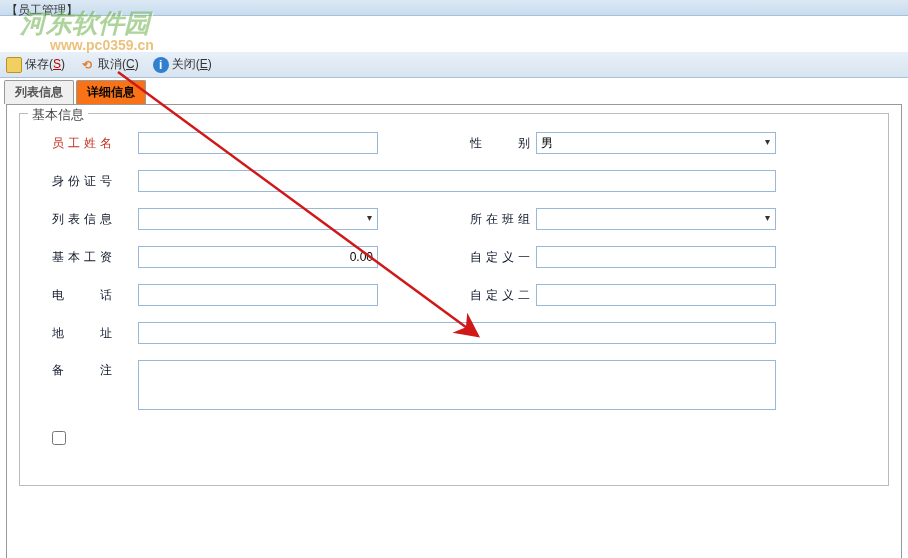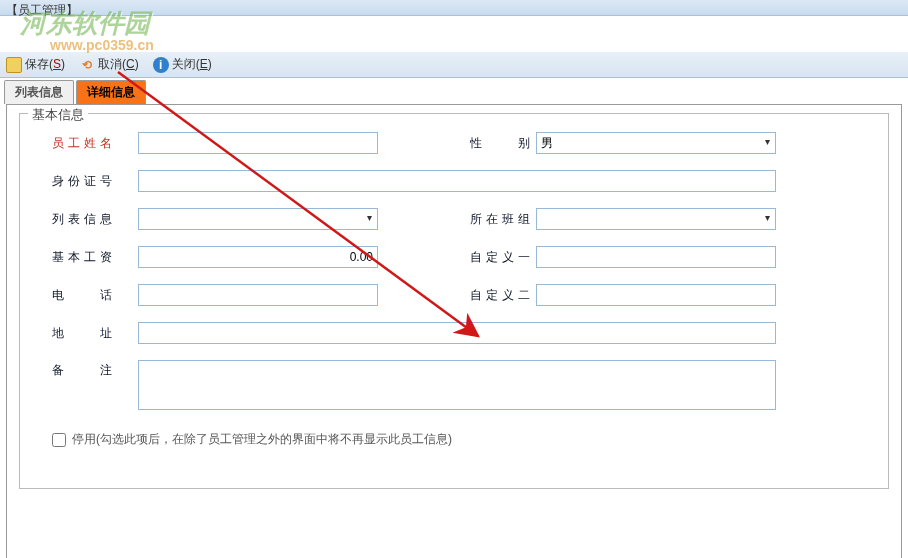--- a/index.html
+++ b/index.html
@@ -122,21 +122,20 @@
       <div class="label">地    址</div>
       <div class="wide2"><input type="text" value="" style=""></div>
 
       <div class="label" style="align-self:flex-start;margin-top:2px">备    注</div>
       <div class="wide2"><textarea value="" style=""></textarea></div>
 
     </div>
 
     <div class="checkbox-row">
       <input type="checkbox" style="">
-      <span>停用(勾选此项后，在除了员工管理之外的界面中将不再显示此员工信息)</span>
     </div>
 
   </div>
 </div>
 
 <div class="watermark">
   <div class="wm1">河东软件园</div>
   <div class="wm2">www.pc0359.cn</div>
 </div>
 

